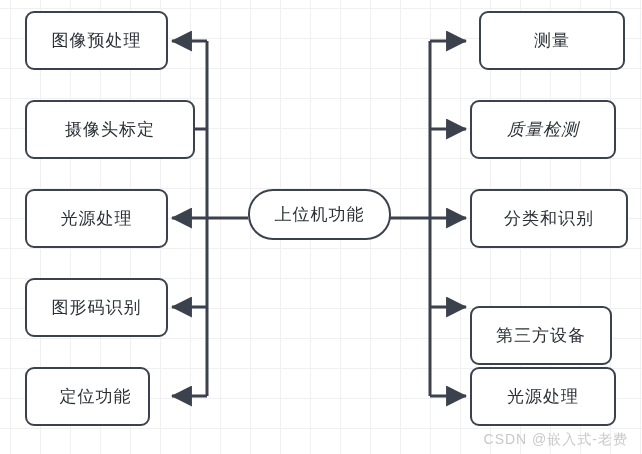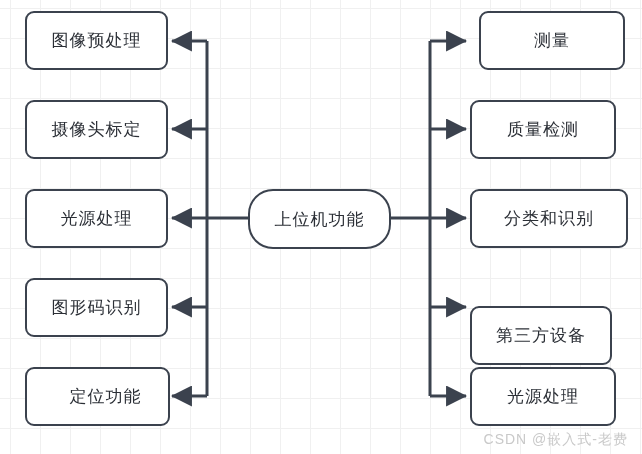--- a/index.html
+++ b/index.html
@@ -89,41 +89,41 @@
       <path d="M 430 129 L 466 129" marker-end="url(#arrowR)"></path>
       <path d="M 430 218 L 466 218" marker-end="url(#arrowR)"></path>
       <path d="M 430 307 L 466 307" marker-end="url(#arrowR)"></path>
       <path d="M 430 396 L 466 396" marker-end="url(#arrowR)"></path>
     </g>
   </svg>
 
   <div class="node" style="left:25px; top:11px; width:143px; height:59px;">
     <span>图像预处理</span>
   </div>
-  <div class="node" style="left:25px; top:100px; width:143px; height:59px;">
+  <div class="node" style="left:25px; top:100px; width:170px; height:59px;">
     <span>摄像头标定</span>
   </div>
   <div class="node" style="left:25px; top:189px; width:143px; height:59px;">
     <span>光源处理</span>
   </div>
   <div class="node" style="left:25px; top:278px; width:143px; height:59px;">
     <span>图形码识别</span>
   </div>
-  <div class="node" style="left:25px; top:367px; width:145px; height:59px;padding-left:16px;">
+  <div class="node" style="left:25px; top:367px; width:125px; height:59px;padding-left:16px;">
     <span>定位功能</span>
   </div>
 
-  <div class="node" style="left:248px; top:189px; width:143px; height:60px;border-radius:25px;">
+  <div class="node" style="left:248px; top:189px; width:143px; height:51px;border-radius:25px;">
     <span>上位机功能</span>
   </div>
 
   <div class="node" style="left:470px; top:11px; width:146px; height:59px;margin-left:9px;">
     <span>测量</span>
   </div>
-  <div class="node" style="left:470px; top:100px; width:146px; height:59px;">
+  <div class="node" style="left:470px; top:100px; width:146px; height:59px;font-style:italic;">
     <span>质量检测</span>
   </div>
   <div class="node" style="left:470px; top:189px; width:158px; height:59px;">
     <span>分类和识别</span>
   </div>
   <div class="node" style="left:470px; top:278px; width:142px; height:59px;margin-top:28px;">
     <span>第三方设备</span>
   </div>
   <div class="node" style="left:470px; top:367px; width:146px; height:59px;">
     <span>光源处理</span>

